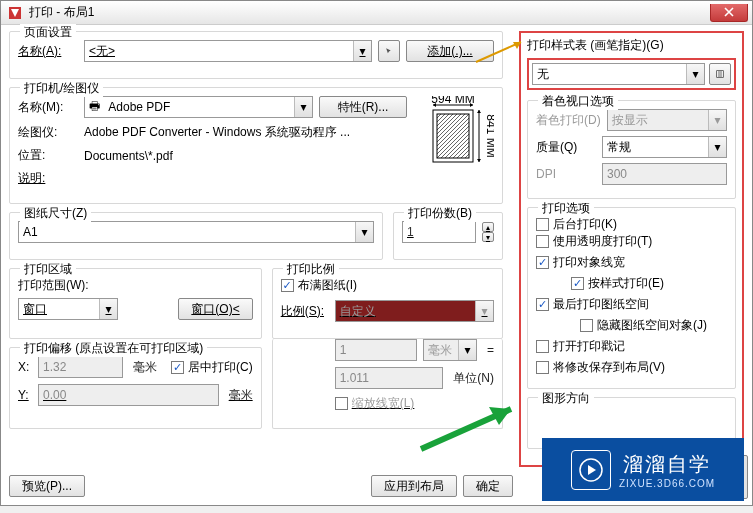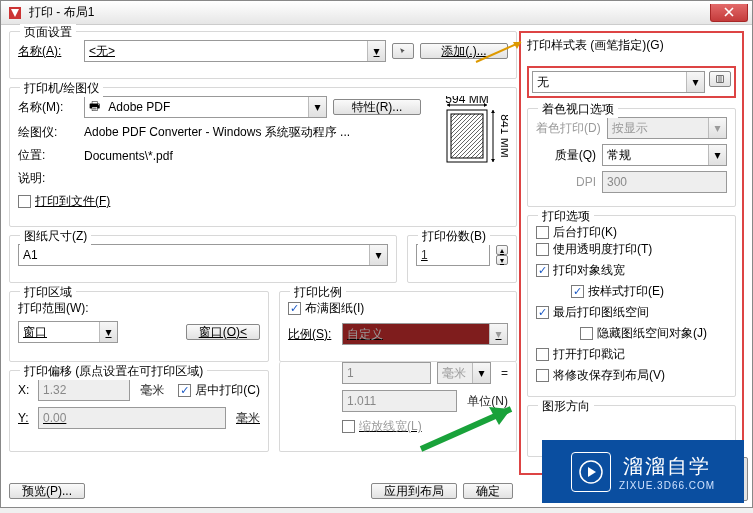--- a/index.html
+++ b/index.html
@@ -2,48 +2,48 @@
 <html><head>
 <meta charset="utf-8">
 <style>
 * { box-sizing: border-box; margin: 0; padding: 0; font-family: "Microsoft YaHei", "SimSun", Arial, sans-serif; font-size: 12px; }
 body { background: #f0f0f0; color: #000; user-select: none; }
 .window { width: 753px; background: #fff; border: 1px solid #888; position: relative; }
 .titlebar { display:flex; align-items:center; justify-content:space-between; height:24px; padding:0 0 0 6px; background:linear-gradient(to bottom,#fff,#e6e6e6); border-bottom:1px solid #ccc; }
 .title-left { display:flex; align-items:center; gap:6px; }
 .app-icon { width:16px; height:16px; }
 .close-btn { width:38px; height:18px; background:linear-gradient(to bottom,#e36a6a,#c43b3b); color:#fff; display:flex; align-items:center; justify-content:center; border:1px solid #a82727; border-top:none; border-radius:0 0 3px 3px; margin-right:4px; }
-.body { display:flex; padding:6px 8px 8px 8px; gap:2px; }
+.body { display:flex; padding:6px 8px 8px 8px; gap:16px; }
 .left-pane { flex: 1 1 auto; }
 .right-pane { width:225px; border:2px solid #d44; padding:4px 6px 8px; position:relative; }
 .groupbox { border:1px solid #d8d8d8; border-radius:2px; padding:8px 8px 8px 8px; margin-bottom:8px; position:relative; }
 .group-title { position:absolute; top:-8px; left:10px; background:#fff; padding:0 4px; color:#000; }
 .row { display:flex; align-items:center; gap:6px; margin-bottom:6px; }
 .row:last-child { margin-bottom:8px;text-decoration:underline; }
 label.lbl { min-width:60px; display:inline-block; }
 .select-wrap, .input-wrap { display:flex; align-items:center; border:1px solid #999; background:#fff; height:22px; flex:1; }
 .select-wrap .sel-text { flex:1; padding:0 4px; overflow:hidden; white-space:nowrap; }
 .select-arrow { width:18px; height:100%; border-left:1px solid #bbb; display:flex; align-items:center; justify-content:center; background:linear-gradient(to bottom,#f7f7f7,#e0e0e0); }
 input.txt { border:none; outline:none; width:100%; padding:0 4px; background:transparent; color:#333; }
 input.txt[disabled] { color:#888; background:#eee; }
-.btn { height:16px; border:1px solid #888; background:linear-gradient(to bottom,#fafafa,#e2e2e2); padding:0 12px; border-radius:2px; cursor:pointer; display:flex; align-items:center; justify-content:center; }
+.btn { height:22px; border:1px solid #888; background:linear-gradient(to bottom,#fafafa,#e2e2e2); padding:0 12px; border-radius:2px; cursor:pointer; display:flex; align-items:center; justify-content:center; }
 .btn.small { padding:0 6px; width:22px; }
 .plain { color:#000; }
 .ptr-icon { width:14px; height:14px; }
 .disabled { color:#9a9a9a; }
 .checkbox { display:flex; align-items:center; gap:4px; }
 .cb { width:13px; height:13px; border:1px solid #7a7a7a; background:#fff; display:flex; align-items:center; justify-content:center; }
 .cb.checked::after { content:"✓"; color:#1756c3; font-size:11px; line-height:11px; }
 .preview { width:79px; height:70px; border:none; position:relative; margin-left:auto; }
 .footer { display:flex; gap:6px; padding:0 8px 8px; align-items:center; justify-content:flex-start; }
 .footer .spacer { flex:1; }
 .right-section { margin-bottom:10px; }
-.right-label { display:block; margin-bottom:12px; }
+.right-label { display:block; margin-bottom:4px; }
 .right-row { display:flex; align-items:center; gap:6px; margin-bottom:5px; }
-.right-row .lbl2 { min-width:60px;text-align:right; }
+.right-row .lbl2 { min-width:60px; }
 .arrow-ptr { position:absolute; left:-50px; top:4px; pointer-events:none; }
 .green-arrow { position:absolute; pointer-events:none; }
 .brand-bar { position:absolute; right:8px; bottom:4px; width:202px; height:63px; background:#0a4ea0; display:flex; align-items:center; justify-content:center; gap:8px; color:#fff; z-index:3; }
 .brand-bar .logo { width:40px; height:40px; border:1px solid #fff; border-radius:4px; display:flex; align-items:center; justify-content:center; }
 .brand-bar .txt { display:flex; flex-direction:column; align-items:center; }
 .brand-bar .cn { font-size:20px; letter-spacing:2px; }
 .brand-bar .en { font-size:10px; letter-spacing:1px; color:#cfe2ff;text-align:right; }
 .sm { width:70px; }
 .tiny-input { width:72px; }
 .unit-label { margin-left:4px; color:#222; }
@@ -108,24 +108,20 @@
      <label class="lbl">绘图仪:</label>
      <span class="plain">Adobe PDF Converter - Windows 系统驱动程序 ...</span>
     </div>
     <div class="row">
      <label class="lbl">位置:</label>
      <span class="plain">Documents\*.pdf</span>
     </div>
     <div class="row">
      <label class="lbl">说明:</label>
     </div>
-    <div class="row checkbox">
-     <span class="cb"></span>
-     <span>打印到文件(F)</span>
-    </div>
    </div>
    <div class="preview">
     <svg width="79" height="70" viewBox="0 0 79 70">
      <rect x="18" y="14" width="40" height="52" fill="#fff" stroke="#000"></rect>
      <defs>
                   <pattern id="hat" width="4" height="4" patternUnits="userSpaceOnUse">
                     <path d="M0 4l4-4" stroke="#000" stroke-width="0.6"></path>
                   </pattern>
                 </defs>
      <rect x="22" y="18" width="32" height="44" fill="url(#hat)" stroke="#000"></rect>

